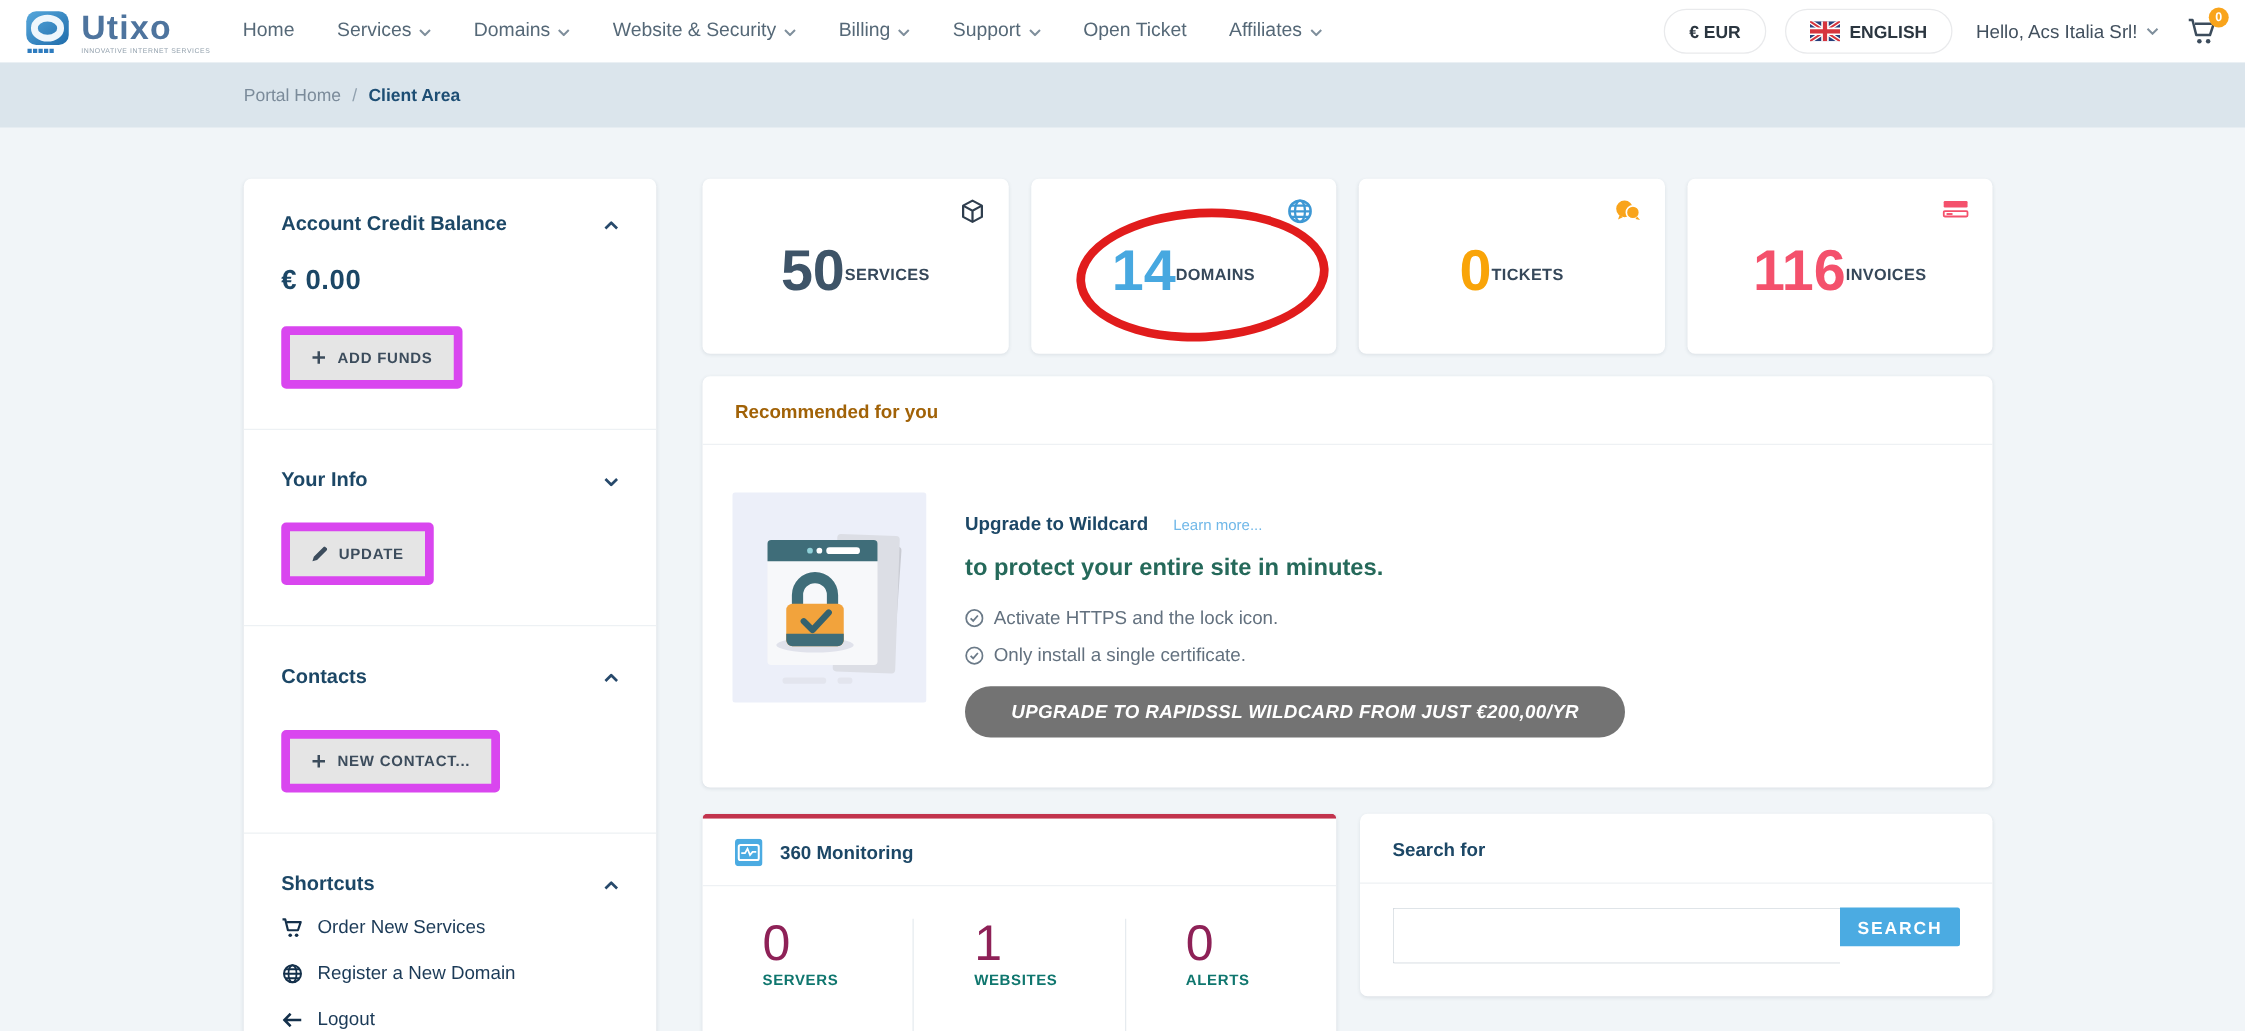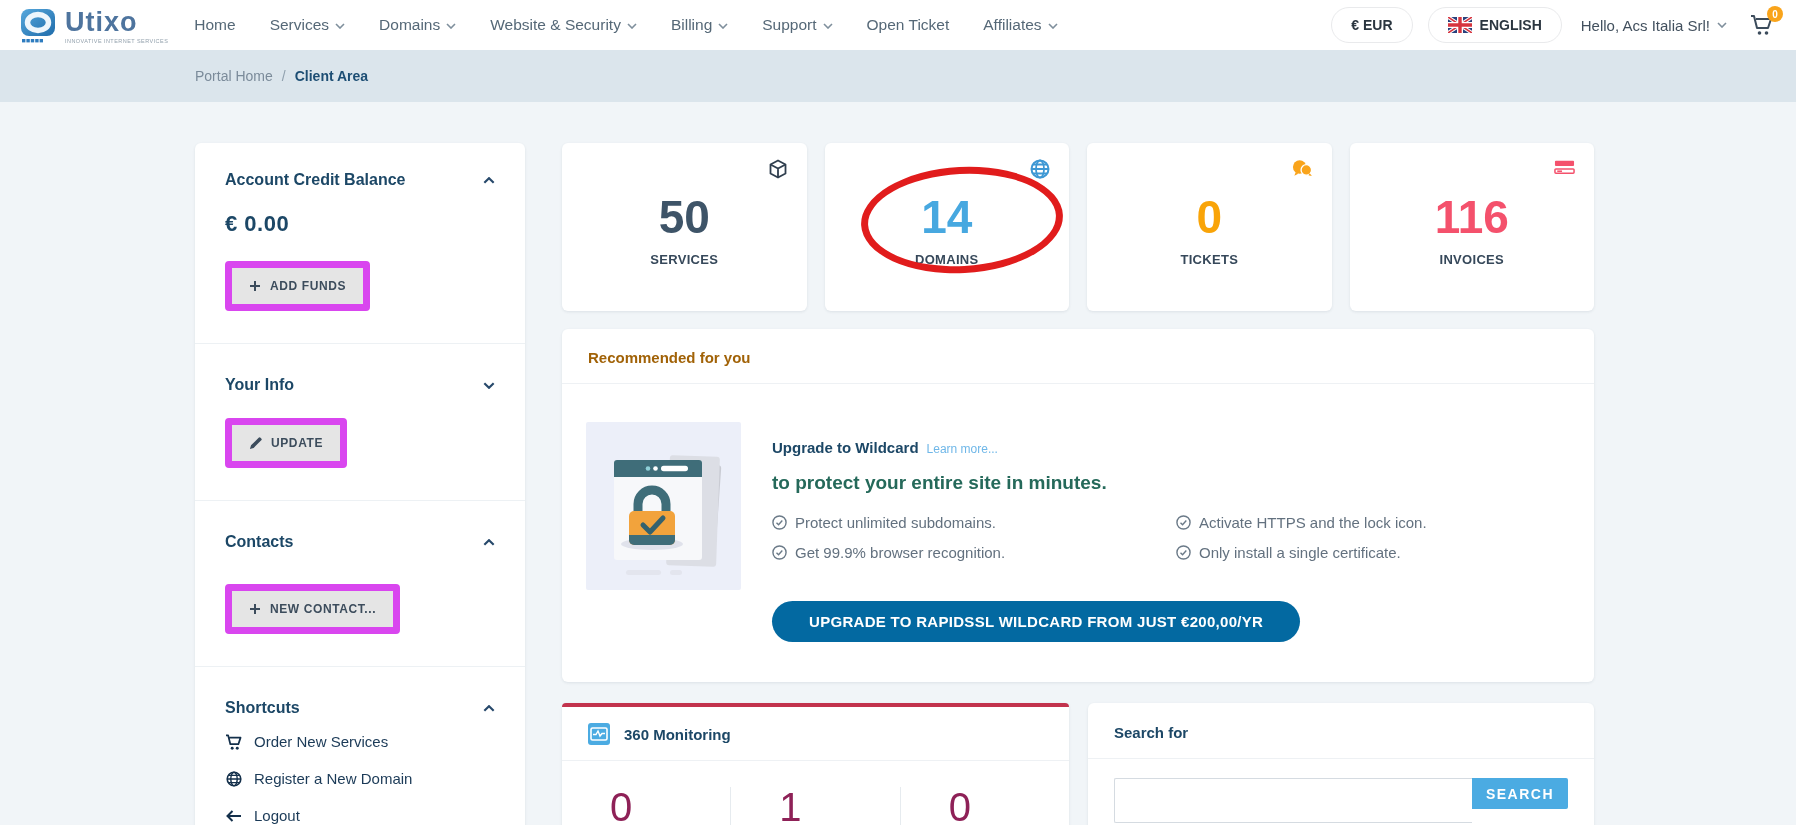--- a/index.html
+++ b/index.html
@@ -91,22 +91,22 @@
     display:flex; align-items:center; gap:11px;
     font-size:15px; color:#1b3a57; cursor:pointer;
   }
   .shortcut-item .i { color:#14304b; width:18px; display:flex; justify-content:center; }
 
   
   .main-col { flex:1; min-width:0; }
 
   .stats-row { display:flex; gap:18px; margin-bottom:18px; }
   .stat-card {
-    flex:1; height:168px; position:relative; cursor:pointer;
-    display:flex; flex-direction:column; align-items:center; justify-content:center;
+    flex:1; height:140px; position:relative; cursor:pointer;
+    display:flex; flex-direction:row; align-items:center; justify-content:center;
   }
   .stat-value { font-size:46px; font-weight:700; line-height:1; margin-top:6px; }
   .stat-label { font-size:13px; font-weight:700; letter-spacing:0.3px; color:#36485a; margin-top:12px; }
   .stat-icon { position:absolute; top:16px; right:19px; }
   .annot {
     position:absolute; left:36px; top:24px; width:202px; height:106px;
     border:7px solid #e11c1c; border-radius:50%;
     transform:rotate(-3deg); pointer-events:none;
   }
 
@@ -115,40 +115,41 @@
   .panel-head {
     padding:20px 26px 17px;
     font-size:15px; font-weight:700; color:#a16207;
     border-bottom:1px solid #eef1f4;
   }
   .reco-body { display:flex; padding:38px 30px 40px 24px; }
   .reco-illus {
     width:155px; height:168px; background:#eceff9; border-radius:2px; flex-shrink:0;
   }
   .reco-content { margin-left:31px; flex:1; }
-  .offer-line { display:flex; align-items:baseline; gap:8px; margin-top:17px; }
+  .offer-line { display:flex; align-items:baseline; gap:20px; margin-top:17px; }
   .offer-title { font-size:15px; font-weight:700; color:#1c4766; }
   .learn-more { font-size:12px; color:#6fb7e8; cursor:pointer; }
   .offer-sub { font-size:19px; font-weight:700; color:#25695a; margin-top:16px; }
   .bullets { display:flex; margin-top:20px; }
   .bullet-col { display:flex; flex-direction:column; gap:13px; }
   .bullet-col.left { width:404px; }
   .bullet {
     display:flex; align-items:center; gap:8px;
     font-size:15px; color:#63717f;
   }
   .bullet .i { color:#6b7a88; flex-shrink:0; }
   .cta-btn {
-    margin-top:40px;
+    margin-top:16px;
     display:inline-flex; align-items:center; justify-content:center;
     height:41px; padding:0 37px; border:none; border-radius:24px;
-    background:#0369a1; color:#fff;
+    background:#737373; color:#fff;
     font-family:"Liberation Sans", sans-serif;
     font-size:15px; font-weight:700; letter-spacing:0.3px;
     cursor:pointer;
+    font-style:italic;
   }
 
   
   .bottom-row { display:flex; gap:19px; align-items:flex-start; }
   .monitor-panel {
     width:507px; flex-shrink:0; height:190px;
     border-radius:4px 4px 0 0;
     border-top:4px solid #c2334d;
   }
   .monitor-head {
@@ -487,40 +488,20 @@
             <rect x="84" y="148" width="12" height="5" rx="2.5" fill="#e3e5ee"></rect>
           </svg>
         </div>
         <div class="reco-content">
           <div class="offer-line">
             <span class="offer-title">Upgrade to Wildcard</span>
             <a class="learn-more">Learn more...</a>
           </div>
           <div class="offer-sub">to protect your entire site in minutes.</div>
           <div class="bullets">
-            <div class="bullet-col left">
-              <div class="bullet">
-                <span class="i">
-                    <svg width="15" height="15" viewBox="0 0 16 16">
-                      <circle cx="8" cy="8" r="7" fill="none" stroke="currentColor" stroke-width="1.5"></circle>
-                      <path d="M4.8 8.2l2.2 2.2 4-4.6" fill="none" stroke="currentColor" stroke-width="1.5"></path>
-                    </svg>
-                  </span>
-                <span>Protect unlimited subdomains.</span>
-              </div>
-              <div class="bullet">
-                <span class="i">
-                    <svg width="15" height="15" viewBox="0 0 16 16">
-                      <circle cx="8" cy="8" r="7" fill="none" stroke="currentColor" stroke-width="1.5"></circle>
-                      <path d="M4.8 8.2l2.2 2.2 4-4.6" fill="none" stroke="currentColor" stroke-width="1.5"></path>
-                    </svg>
-                  </span>
-                <span>Get 99.9% browser recognition.</span>
-              </div>
-            </div>
             <div class="bullet-col">
               <div class="bullet">
                 <span class="i">
                     <svg width="15" height="15" viewBox="0 0 16 16">
                       <circle cx="8" cy="8" r="7" fill="none" stroke="currentColor" stroke-width="1.5"></circle>
                       <path d="M4.8 8.2l2.2 2.2 4-4.6" fill="none" stroke="currentColor" stroke-width="1.5"></path>
                     </svg>
                   </span>
                 <span>Activate HTTPS and the lock icon.</span>
               </div>

